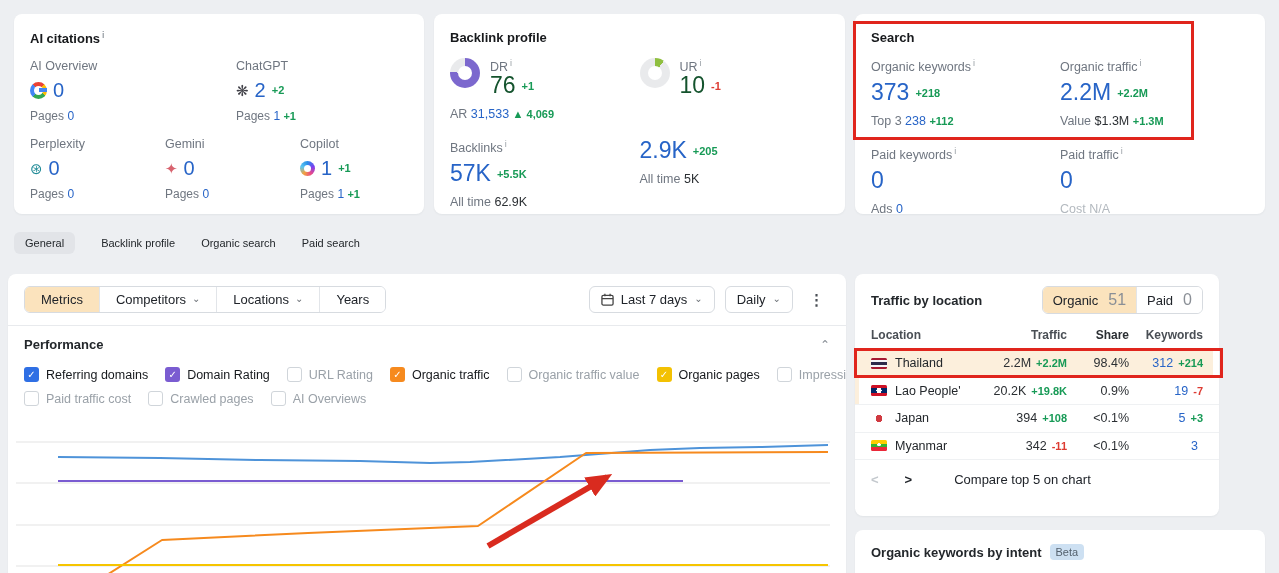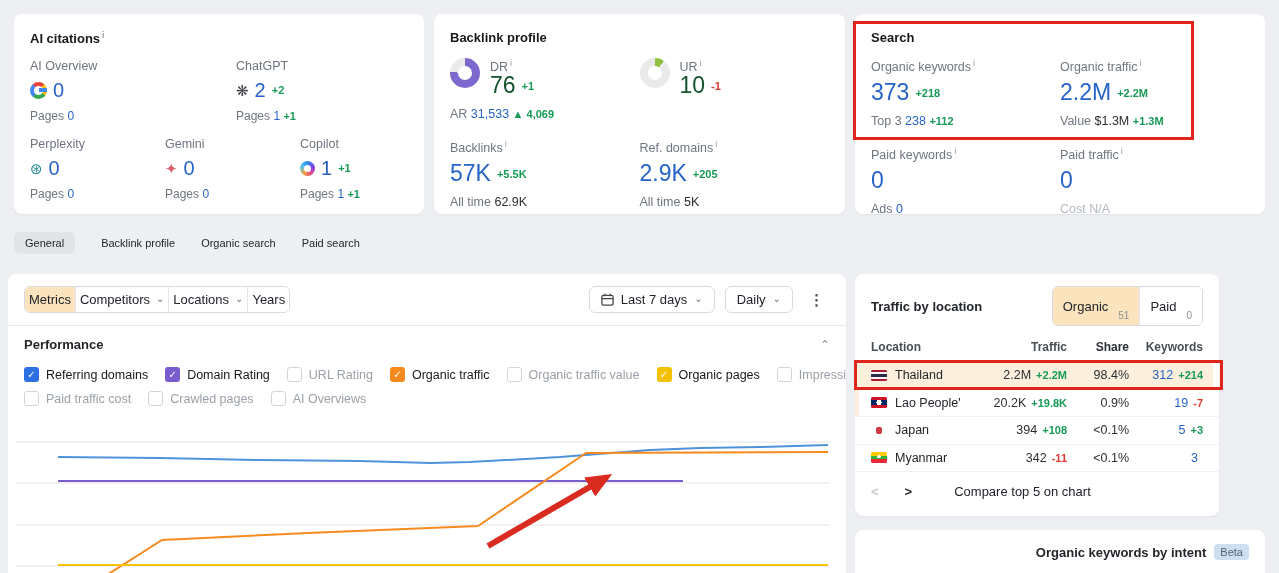--- a/index.html
+++ b/index.html
@@ -55,21 +55,21 @@
 
   
   .tabs { position:absolute; left:14px; top:232px; display:flex; align-items:center; gap:26px; font-size:11px; color:#23272b; }
   .tab { cursor:pointer; padding:5px 0; }
   .tab.active { background:#e2e4e8; border-radius:6px; padding:5px 11px; }
 
   
   .toolbar { display:flex; align-items:center; justify-content:space-between; padding:12px 16px; border-bottom:1px solid #e8eaed; }
   .tb-left, .tb-right { display:flex; align-items:center; gap:10px; }
   .seg { display:flex; border:1px solid #d7dbe0; border-radius:6px; overflow:hidden; background:#fff; }
-  .seg .segbtn { padding:5px 4px; font-size:13px; background:#fff; border:none; border-left:1px solid #e2e5e9;
+  .seg .segbtn { padding:5px 16px; font-size:13px; background:#fff; border:none; border-left:1px solid #e2e5e9;
     display:flex; align-items:center; gap:6px; color:#20242a; cursor:pointer; font-family:inherit; }
   .seg .segbtn:first-child { border-left:none; }
   .seg .segbtn.hl { background:#fbe3bd; }
   .chev { font-size:10px; color:#6b7076; line-height:1; margin-top:-2px; }
   .btn { border:1px solid #d7dbe0; border-radius:6px; background:#fff; padding:5px 11px; font-size:13px;
     display:flex; align-items:center; gap:7px; color:#20242a; cursor:pointer; font-family:inherit; }
   .kebab { border:none; background:none; font-size:15px; font-weight:700; color:#4a4f55; cursor:pointer; padding:2px 6px; }
 
   
   .perf-head { display:flex; justify-content:space-between; align-items:center; padding:11px 16px 6px; }
@@ -81,21 +81,21 @@
     display:flex; align-items:center; justify-content:center; font-size:10px; color:#fff; }
   .cb-box.checked { border:none; }
   .cb-label { font-size:12.5px; color:#16191d; }
   .cb.unchecked .cb-label { color:#9aa1a8; }
   .chart-wrap { margin-top:8px; }
   .chart { display:block; width:838px; height:178px; }
 
   
   .tl-head { display:flex; align-items:center; justify-content:space-between; padding:12px 16px 10px; }
   .tl-title { font-size:13px; font-weight:700; }
-  .cnt { color:#8a8f96; font-size:10px; margin-left:4px;margin-top:19px; }
+  .cnt { color:#8a8f96; font-size:16px; margin-left:4px; }
   .t-headrow { display:flex; padding:4px 16px 7px; font-weight:700; font-size:12px; color:#4a4f55; border-bottom:1px solid #eceef0; }
   .t-row { display:flex; align-items:center; padding:0 16px; height:27.5px; border-bottom:1px solid #eff1f3; position:relative; font-size:12.5px; }
   .share-bar { position:absolute; left:0; top:0; bottom:0; background:#fcefdc; z-index:0; }
   .t-row > .colz { position:relative; z-index:1; }
   .c-loc { flex:1; display:flex; align-items:center; overflow:hidden; }
   .c-loc .nm { white-space:nowrap; overflow:hidden; }
   .c-traffic { width:106px; display:flex; justify-content:flex-end; align-items:baseline; gap:5px; }
   .c-traffic .val { color:#2b2f33; }
   .c-share { width:62px; text-align:right; color:#2b2f33; }
   .c-kw { width:74px; display:flex; justify-content:flex-end; align-items:baseline; gap:5px; }
@@ -110,21 +110,21 @@
   .flag-mm { background:radial-gradient(circle at 50% 42%,#fff 0 1.7px,rgba(0,0,0,0) 1.8px),
              linear-gradient(to bottom,#FECB00 0 33.3%,#34B233 33.3% 66.6%,#EA2839 66.6%); }
   .tl-foot { display:flex; align-items:center; gap:26px; padding:12px 16px; font-size:13px; }
   .pg { font-weight:600; cursor:pointer; }
   .pg.prev { color:#c3c8cd; }
   .pg.next { color:#1f2328; }
   .compare { color:#20242a; cursor:pointer; margin-left:16px; }
   .row-redbox { position:absolute; top:-2px; bottom:-1px; left:-1px; right:-4px; border:3px solid #e0251d; z-index:4; pointer-events:none; }
 
   
-  .intent-head { padding:14px 16px; display:flex; align-items:center; gap:8px;justify-content:flex-end; }
+  .intent-head { padding:14px 16px; display:flex; align-items:center; gap:8px; }
   .beta { background:#cde0f2; color:#54616e; font-size:11px; padding:2px 6px; border-radius:4px; }
 
   .cal-svg { display:block; }
 </style>
 </head>
 <body>
 
 <div id="page">
 
   <div class="card statcard" style="left:14px; top:14px; width:410px; height:200px;">
@@ -209,21 +209,20 @@
     <div class="half-row" style="margin-top:18px;">
       <div class="half metric-block">
         <span class="lbl"><span>Backlinks</span><sup class="sup-i">i</sup></span>
         <div class="valrow">
             <span class="big">57K</span>
             <span class="delta green">+5.5K</span>
           </div>
         <div class="subline"><span>All time</span> <b>62.9K</b></div>
       </div>
       <div class="half metric-block">
-        <span class="lbl"><span>Ref. domains</span><sup class="sup-i">i</sup></span>
         <div class="valrow">
             <span class="big">2.9K</span>
             <span class="delta green">+205</span>
           </div>
         <div class="subline"><span>All time</span> <b>5K</b></div>
       </div>
     </div>
   </div>
 
   <div class="card statcard" style="left:855px; top:14px; width:410px; height:200px;">

